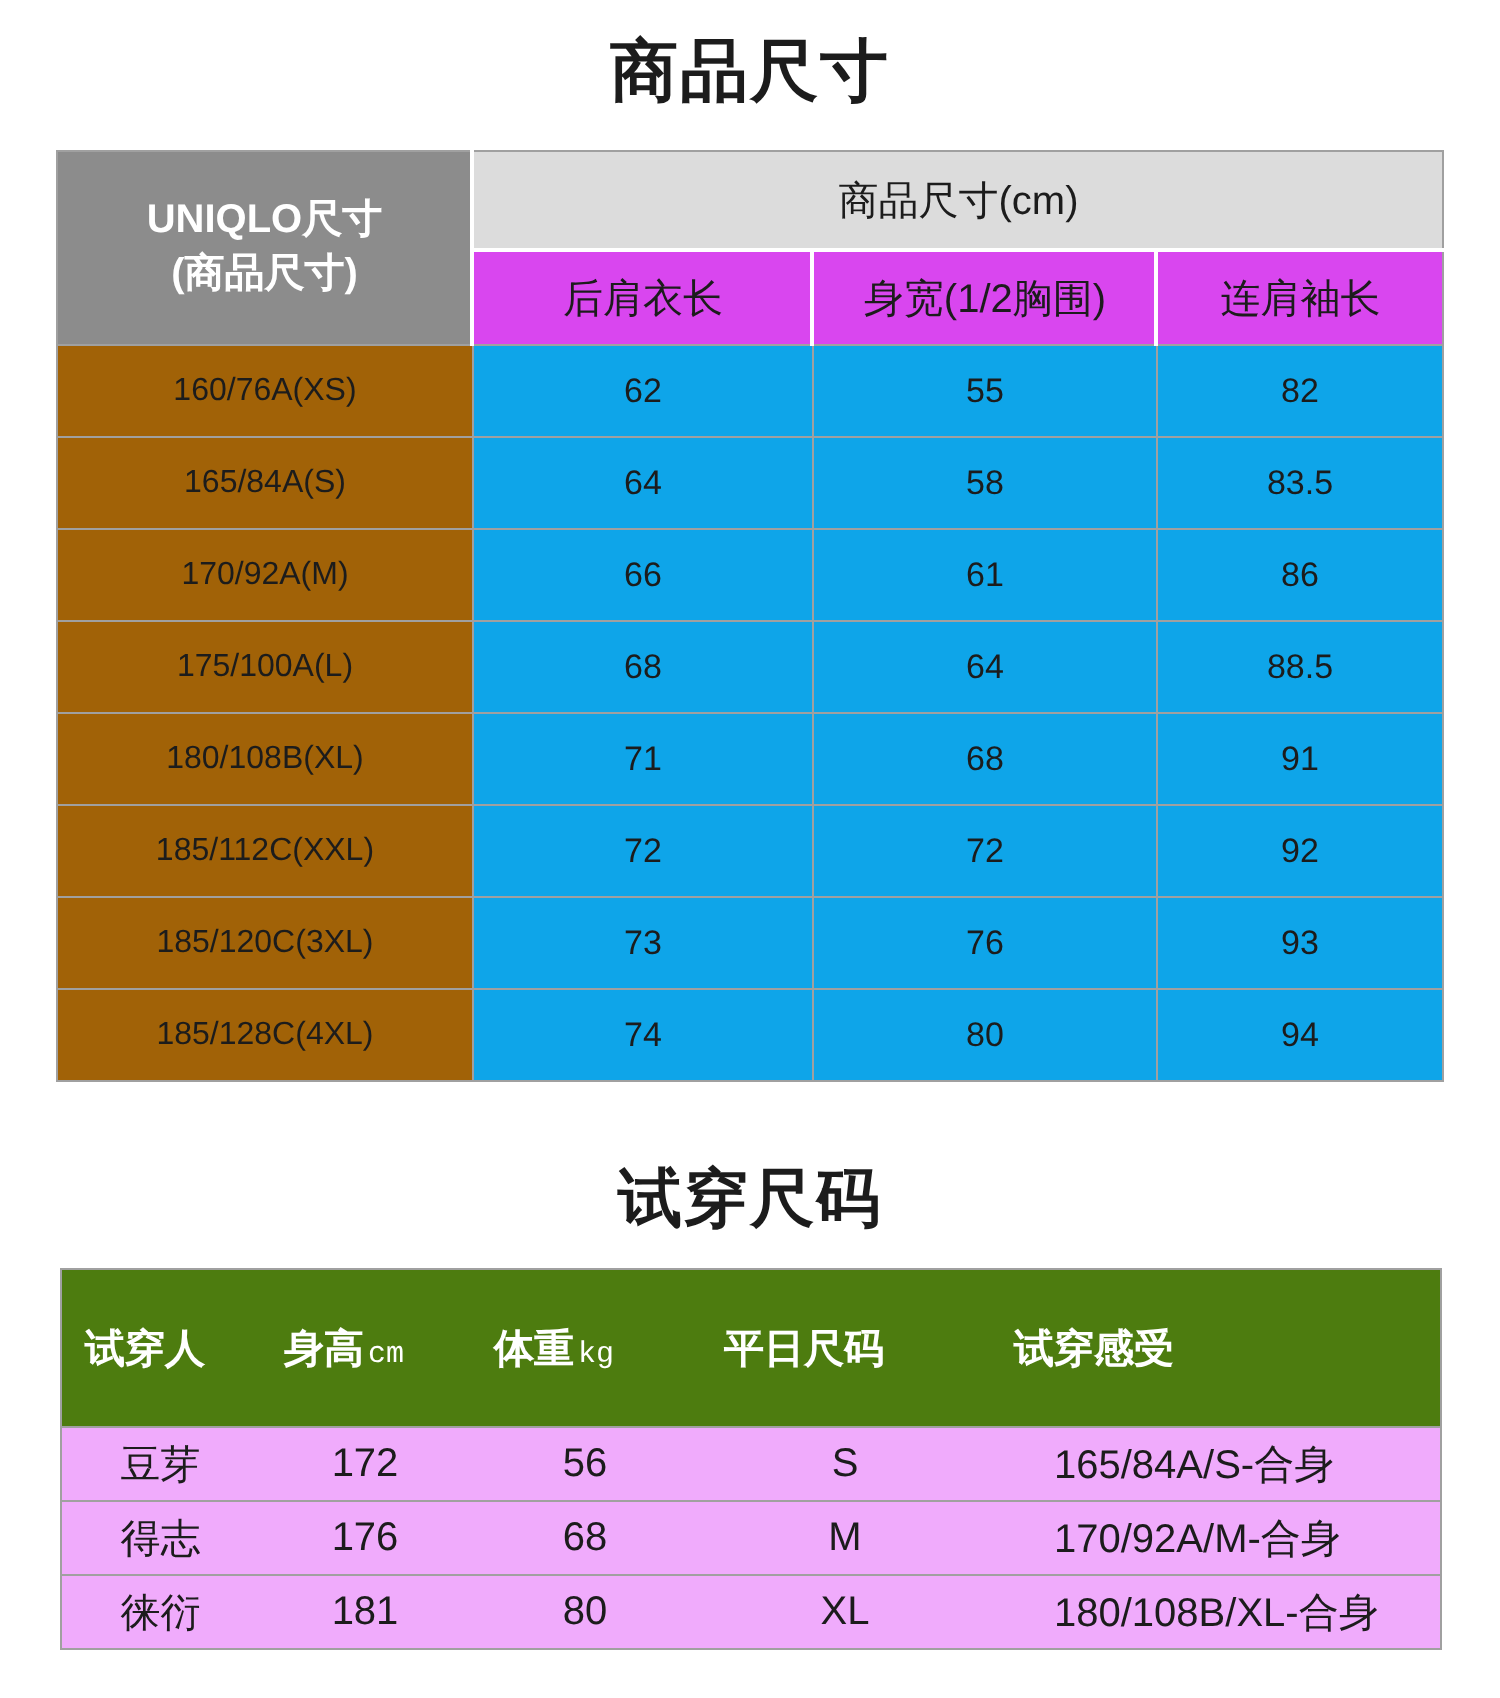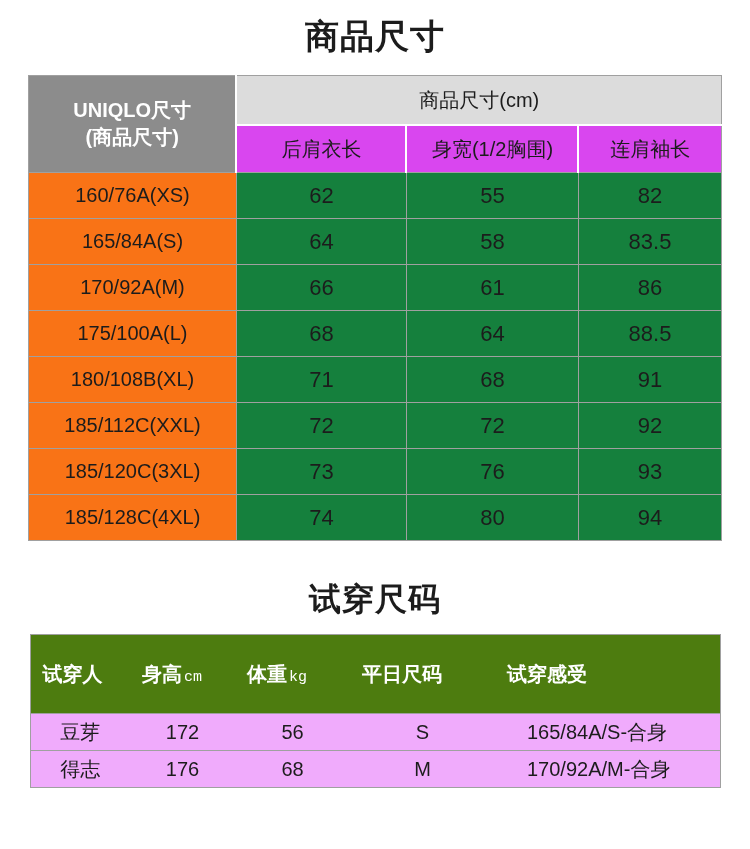--- a/index.html
+++ b/index.html
@@ -36,24 +36,24 @@
     border-bottom:2px solid #ffffff;border-left:2px solid #ffffff;
   }
   .size-table .sub{
     background:#d946ef;font-size:20px;height:46px;
     border-left:2px solid #ffffff;border-right:2px solid #ffffff;
     border-bottom:1px solid #a0a0a0;
   }
   .size-table .sub:last-child{border-right:0;}
   .size-table tbody tr{height:46px;}
   .size-table tbody td{
-    border:1px solid #a0a0a0;font-size:22px;background:#15803d;
+    border:1px solid #a0a0a0;font-size:17px;background:#0ea5e9;
   }
   .size-table tbody td.row-label{
-    background:#f97316;font-size:20px;
+    background:#a16207;font-size:16px;
   }
   
   .fit-table{
     width:690px;margin:15px auto 0;
     border:1px solid #a0a0a0;
   }
   .fit-table th{
     background:#4d7c0f;color:#ffffff;font-weight:700;font-size:20px;
     height:54px;text-align:left;vertical-align:middle;padding:12px;border:0;
   }
@@ -173,16 +173,23 @@
         <td>S</td>
         <td class="feedback">165/84A/S-合身</td>
       </tr>
       <tr>
         <td>得志</td>
         <td>176</td>
         <td>68</td>
         <td>M</td>
         <td class="feedback">170/92A/M-合身</td>
       </tr>
+      <tr>
+        <td>徕衍</td>
+        <td>181</td>
+        <td>80</td>
+        <td>XL</td>
+        <td class="feedback">180/108B/XL-合身</td>
+      </tr>
     </tbody>
   </table>
 
 </div>
 
 </body></html>

